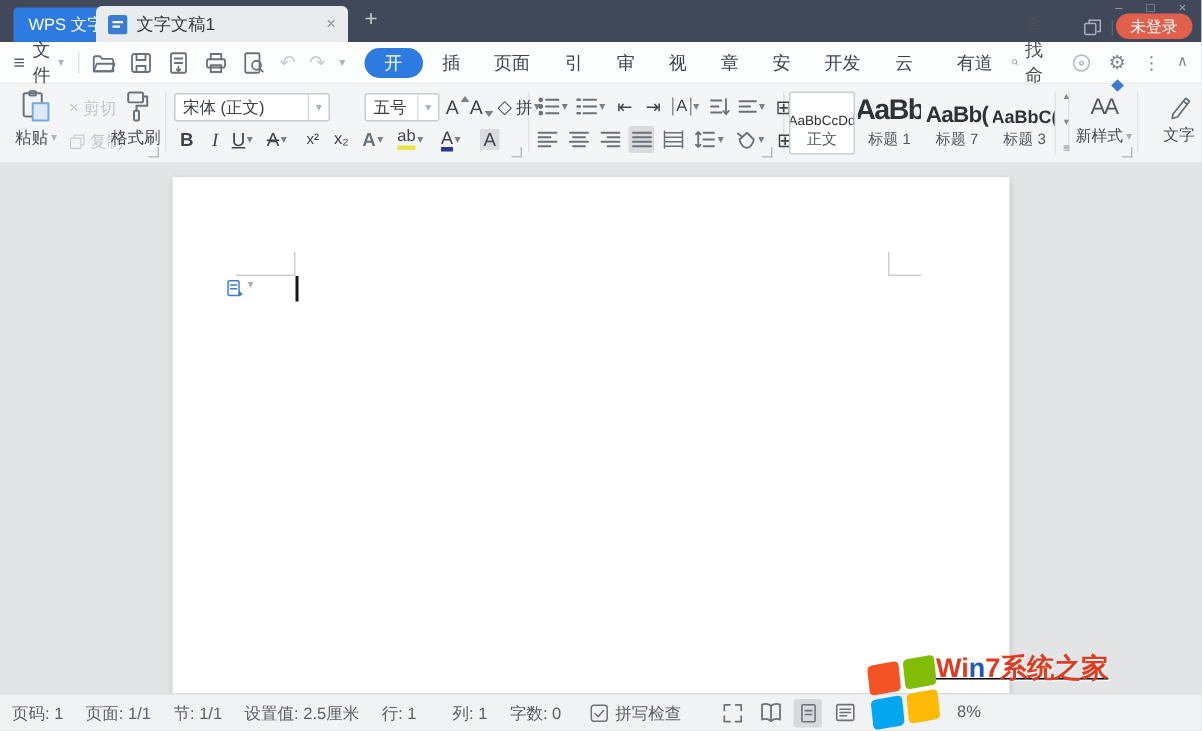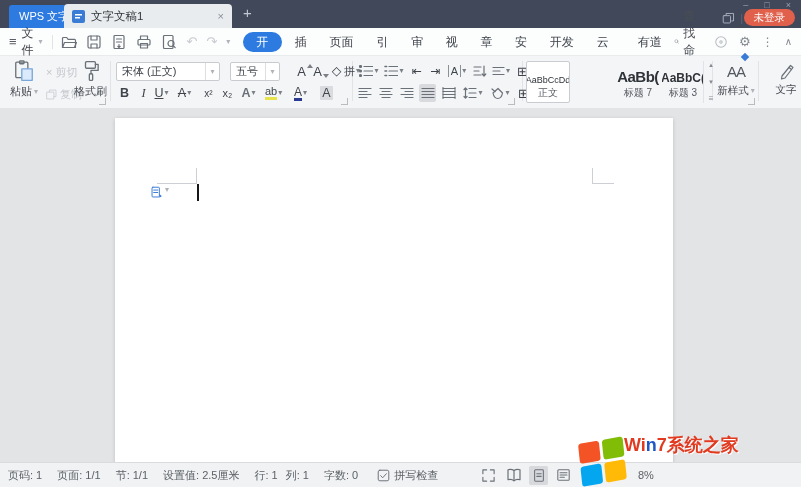--- a/index.html
+++ b/index.html
@@ -93,21 +93,21 @@
   .vbtn.active{background:#d7d9dc;}
   .zoomtxt{margin-left:9px;color:#5c6167;}
   
   .wm{position:absolute;right:1px;bottom:1px;width:222px;height:52px;pointer-events:none;}
   .flag{position:absolute;left:2px;bottom:2px;width:46px;height:44px;display:grid;
         grid-template-columns:21px 21px;grid-template-rows:20px 20px;gap:3px;transform:rotate(-6deg) skewY(-4deg);}
   .flag span{border-radius:3px;display:block;}
   .f1{background:#f35325;} .f2{background:#81bc06;} .f3{background:#05a6f0;} .f4{background:#ffba08;}
   .wmtext{position:absolute;left:46px;top:0;width:176px;text-align:left;}
   .wml1{font-size:18px;font-weight:bold;letter-spacing:0;line-height:22px;white-space:nowrap;
-        text-shadow:1px 1px 0 #fff;}
+        text-shadow:1px 1px 0 #fff;text-decoration:underline;}
   .wml1 .r{color:#e23a20;} .wml1 .b{color:#1f57c3;}
   .wml2{font-family:"Liberation Serif","DejaVu Serif",serif;font-weight:bold;font-size:15px;
         color:#6e1a10;line-height:20px;white-space:nowrap;}
   
   svg.i{stroke:#6b7178;fill:none;stroke-width:1.2;stroke-linecap:round;stroke-linejoin:round;display:block;}
   svg.i.dis{stroke:#c8ccd1;}
   svg.i.blue{stroke:#3a7bd5;}
   .gl{line-height:1;}
 </style>
 </head>
@@ -251,21 +251,21 @@
     <span class="lbl">
         <span>格式刷</span>
       </span>
   </div>
   <span class="launch" style="left:99px;top:42px"></span>
 
   <div class="combo" style="left:116px;top:6px;width:104px">
     <span class="val">宋体 (正文)</span>
     <span class="dd caret lt">▾</span>
   </div>
-  <div class="combo" style="left:230px;top:6px;width:50px">
+  <div class="combo" style="left:243px;top:6px;width:50px">
     <span class="val">五号</span>
     <span class="dd caret lt">▾</span>
   </div>
   <div class="tbtn" style="left:296px;top:6px">
     <span class="fxA">A</span>
       <span class="growmark"></span>
   </div>
   <div class="tbtn" style="left:312px;top:6px">
     <span class="fxA">A</span>
       <span class="shrinkmark"></span>
@@ -396,20 +396,24 @@
   </div>
   <div class="tbtn" style="left:514px;top:28px;width:24px">
     <span class="gl" style="font-size:13px">⊞</span>
     <span class="mini caret lt">▾</span>
   </div>
   <span class="launch" style="left:508px;top:42px"></span>
 
   <div class="stylecell selected" style="left:526px">
     <span class="pv" style="font-size:9px">AaBbCcDd</span>
     <span class="nm">正文</span>
+  </div>
+  <div class="stylecell" style="left:571px">
+    <span class="pv" style="font-size:19px;font-weight:bold;letter-spacing:-1px">AaBb</span>
+    <span class="nm">标题 1</span>
   </div>
   <div class="stylecell" style="left:616px">
     <span class="pv" style="font-size:15px;font-weight:bold;letter-spacing:-0.5px">AaBb(</span>
     <span class="nm">标题 7</span>
   </div>
   <div class="stylecell" style="left:661px">
     <span class="pv" style="font-size:12px;font-weight:bold">AaBbC(</span>
     <span class="nm">标题 3</span>
   </div>
   <div class="scrollcol">
@@ -459,21 +463,21 @@
 
     <span class="cursor"></span>
   </div>
 </div>
 
 <div class="statusbar">
   <span class="stat">页码: 1</span>
   <span class="stat">页面: 1/1</span>
   <span class="stat">节: 1/1</span>
   <span class="stat">设置值: 2.5厘米</span>
-  <span class="stat" style="margin-right:8px">行: 1</span>
+  <span class="stat" style="margin-right:24px">行: 1</span>
   <span class="stat">列: 1</span>
   <span class="stat">字数: 0</span>
   <span class="spell">
     <svg class="i" width="13" height="13" viewBox="0 0 16 16">
         <rect x="1.5" y="1.5" width="13" height="13" rx="2"></rect>
         <path d="M4.5 8.2l2.5 2.6 4.5-5"></path>
       </svg>
     <span>拼写检查</span>
   </span>
   <div class="views">

